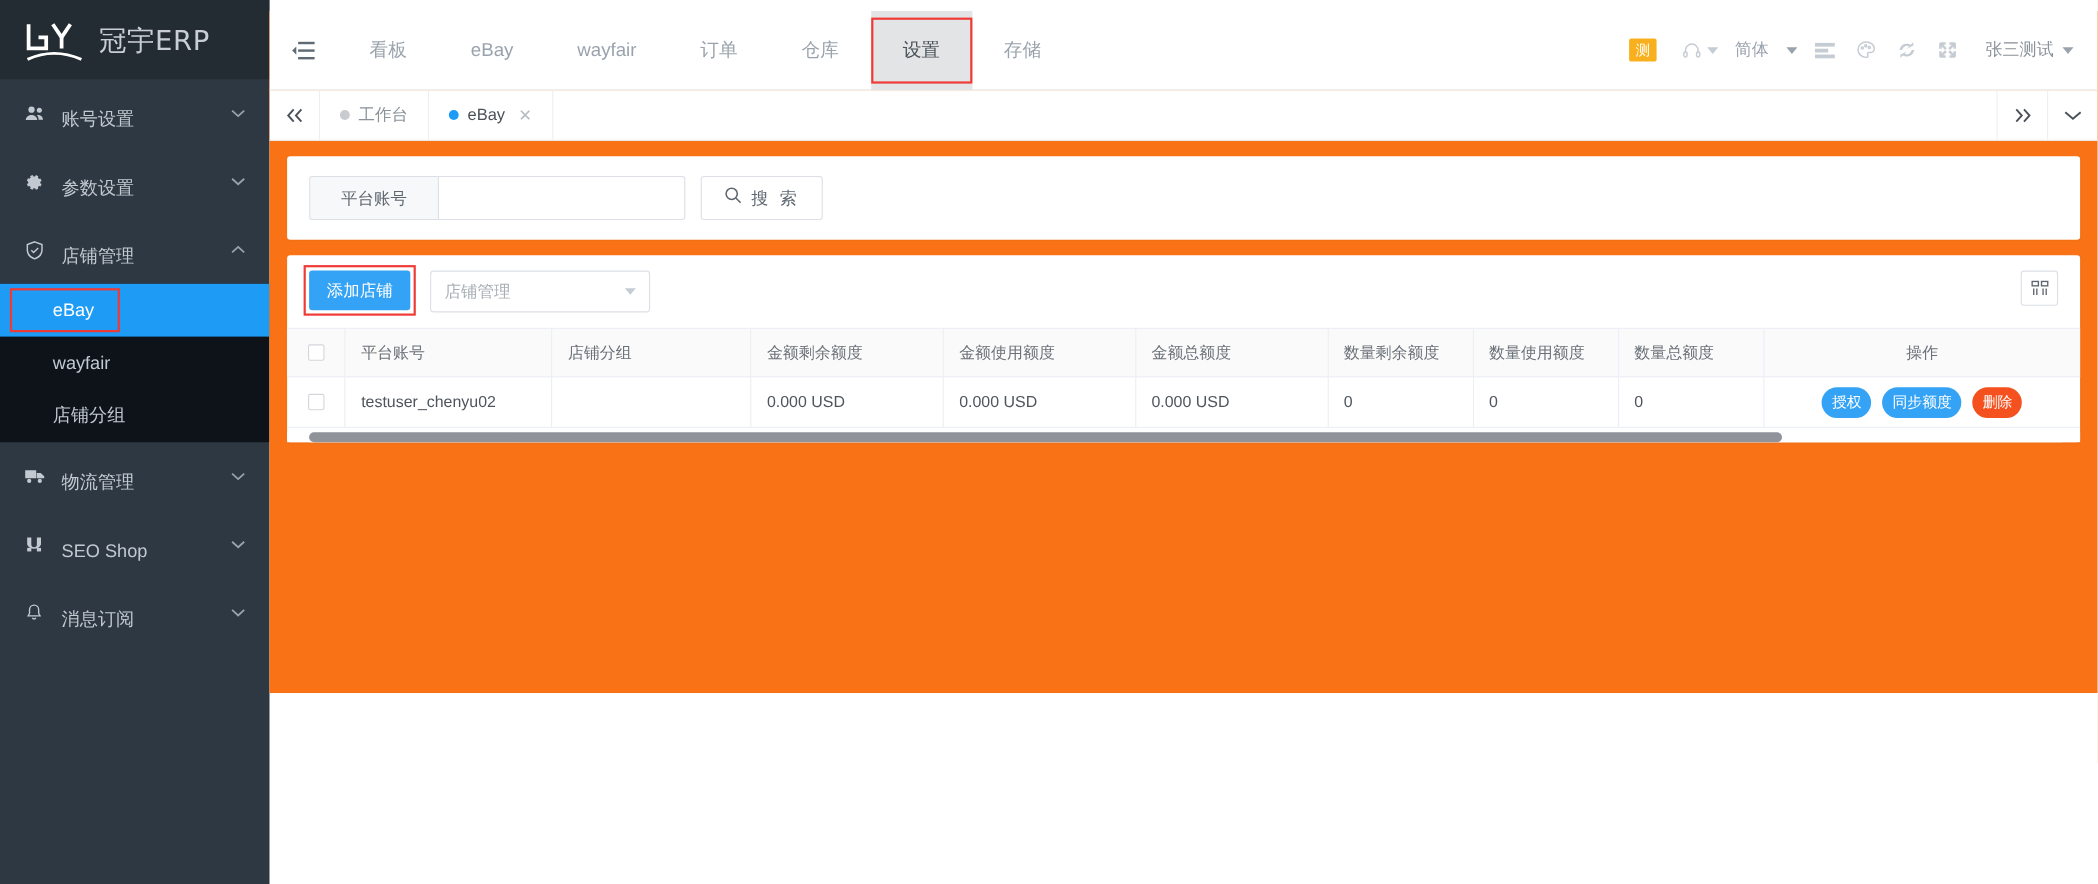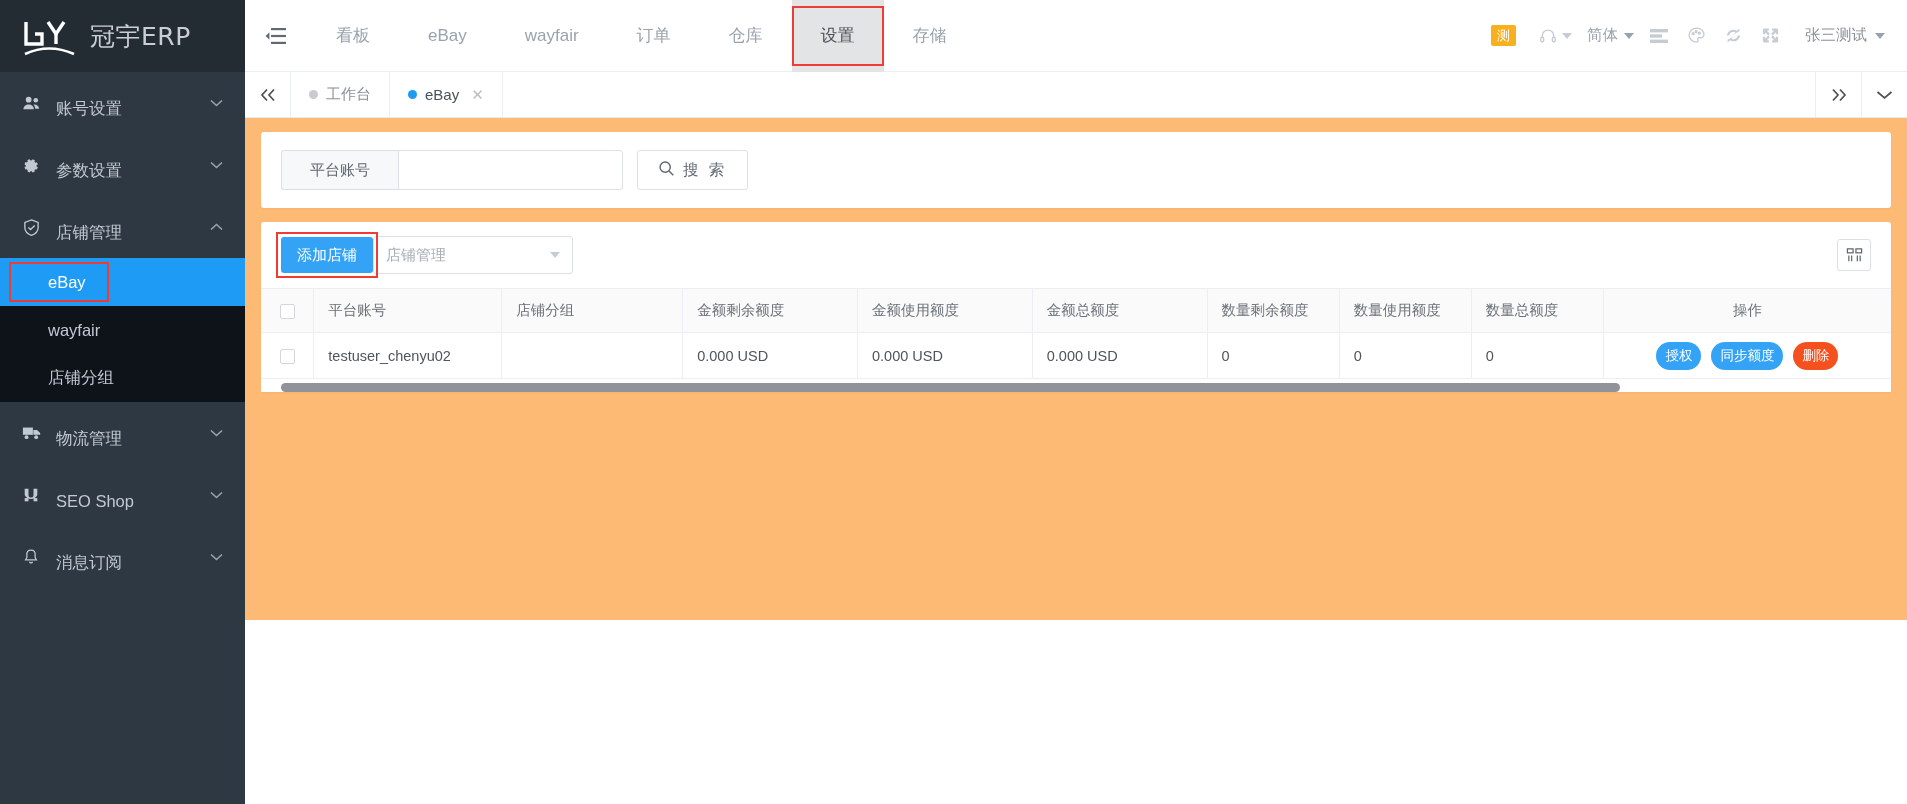--- a/index.html
+++ b/index.html
@@ -59,21 +59,21 @@
   }
   .sub-item.active .hl-box {
     position: absolute; left: 9px; top: 4px;
     width: 100px; height: 40px;
     border: 2px solid #ef3b36; pointer-events: none;
   }
 
   
   .main {
     flex: 1; height: 620px; display: flex; flex-direction: column;
-    background: #fdba74; overflow: hidden;
+    background: #f97316; overflow: hidden; margin-top: 10px;
   }
 
   
   .topbar {
     height: 72px; background: #ffffff;
     display: flex; align-items: center;
     border-bottom: 1px solid #eceff1;
     position: relative;
   }
   .topnav-left { display: flex; align-items: center; height: 72px; }
@@ -102,21 +102,21 @@
     background: #f9b01e; color: #fff; font-size: 13px;
     padding: 2px 6px; border-radius: 2px; margin-right: 14px;
     line-height: 17px;
   }
   .tb-icon {
     color: #c5ccd3; padding: 0 9px; display: inline-flex; align-items: center;
     cursor: pointer; gap: 5px;
   }
   .tb-text {
     color: #9aa3ad; font-size: 15.5px; padding: 0 6px;
-    display: inline-flex; align-items: center; gap: 6px; cursor: pointer;
+    display: inline-flex; align-items: center; gap: 16px; cursor: pointer;
   }
   .caret { width:0;height:0;border-left:5px solid transparent;border-right:5px solid transparent;border-top:6px solid #c5ccd3; }
   .caret-d { width:0;height:0;border-left:5px solid transparent;border-right:5px solid transparent;border-top:6px solid #9aa3ad; }
   .tb-user { color:#8a9199; font-size:15.5px; margin-left:16px; display:inline-flex; align-items:center; gap:8px; cursor:pointer;}
 
   
   .tabbar {
     height: 46px; background: #ffffff; display: flex; align-items: stretch;
     border-bottom: 1px solid #e8eaec;
   }
@@ -163,21 +163,21 @@
   .btn-search {
     border: 1px solid #dcdfe6; background: #fff; border-radius: 3px;
     height: 40px; padding: 0 20px; display: inline-flex; align-items: center;
     gap: 8px; color: #5e6670; font-size: 15.5px; cursor: pointer;
     letter-spacing: 3px;
   }
   .btn-search svg { flex: 0 0 auto; }
 
   .table-panel { margin-top: 14px; }
   .table-toolbar {
-    display: flex; align-items: center; padding: 14px 20px; 
+    display: flex; align-items: flex-start; padding: 14px 20px; gap: 18px;
   }
   .btn-primary-wrap { position: relative; display: inline-block; }
   .btn-primary {
     background: #35a3f5; color: #fff; border: none; border-radius: 3px;
     height: 36px; padding: 0 16px; font-size: 15px; cursor: pointer;
     font-family: "Liberation Sans", sans-serif;
   }
   .btn-primary-wrap .hl-box {
     position: absolute; left: -5px; top: -5px; right: -5px; bottom: -5px;
     border: 2px solid #ef3b36; pointer-events: none;

